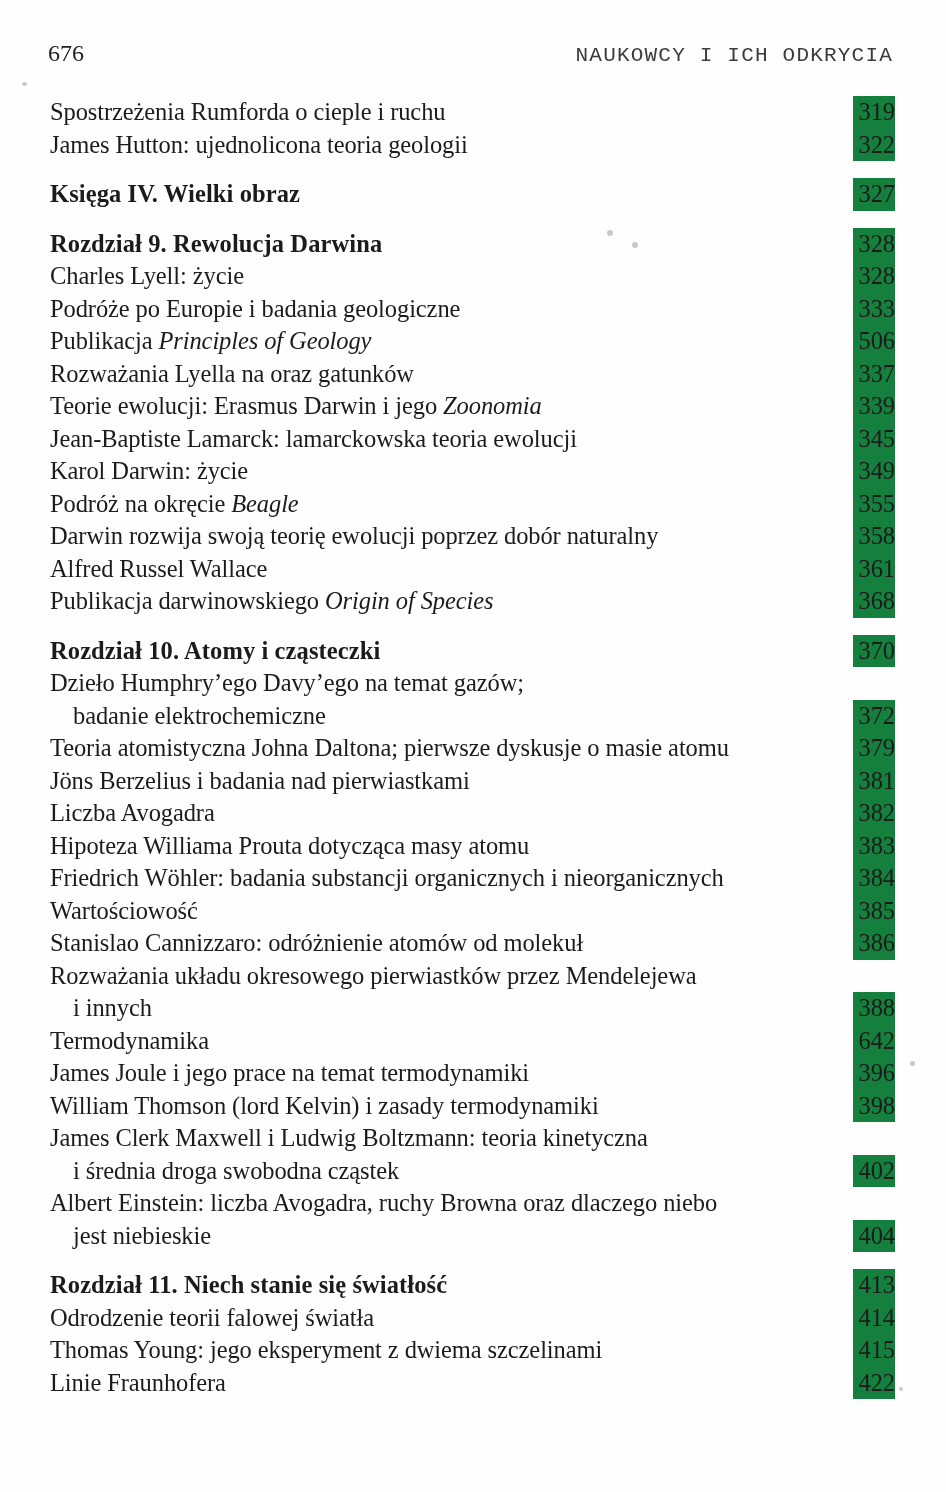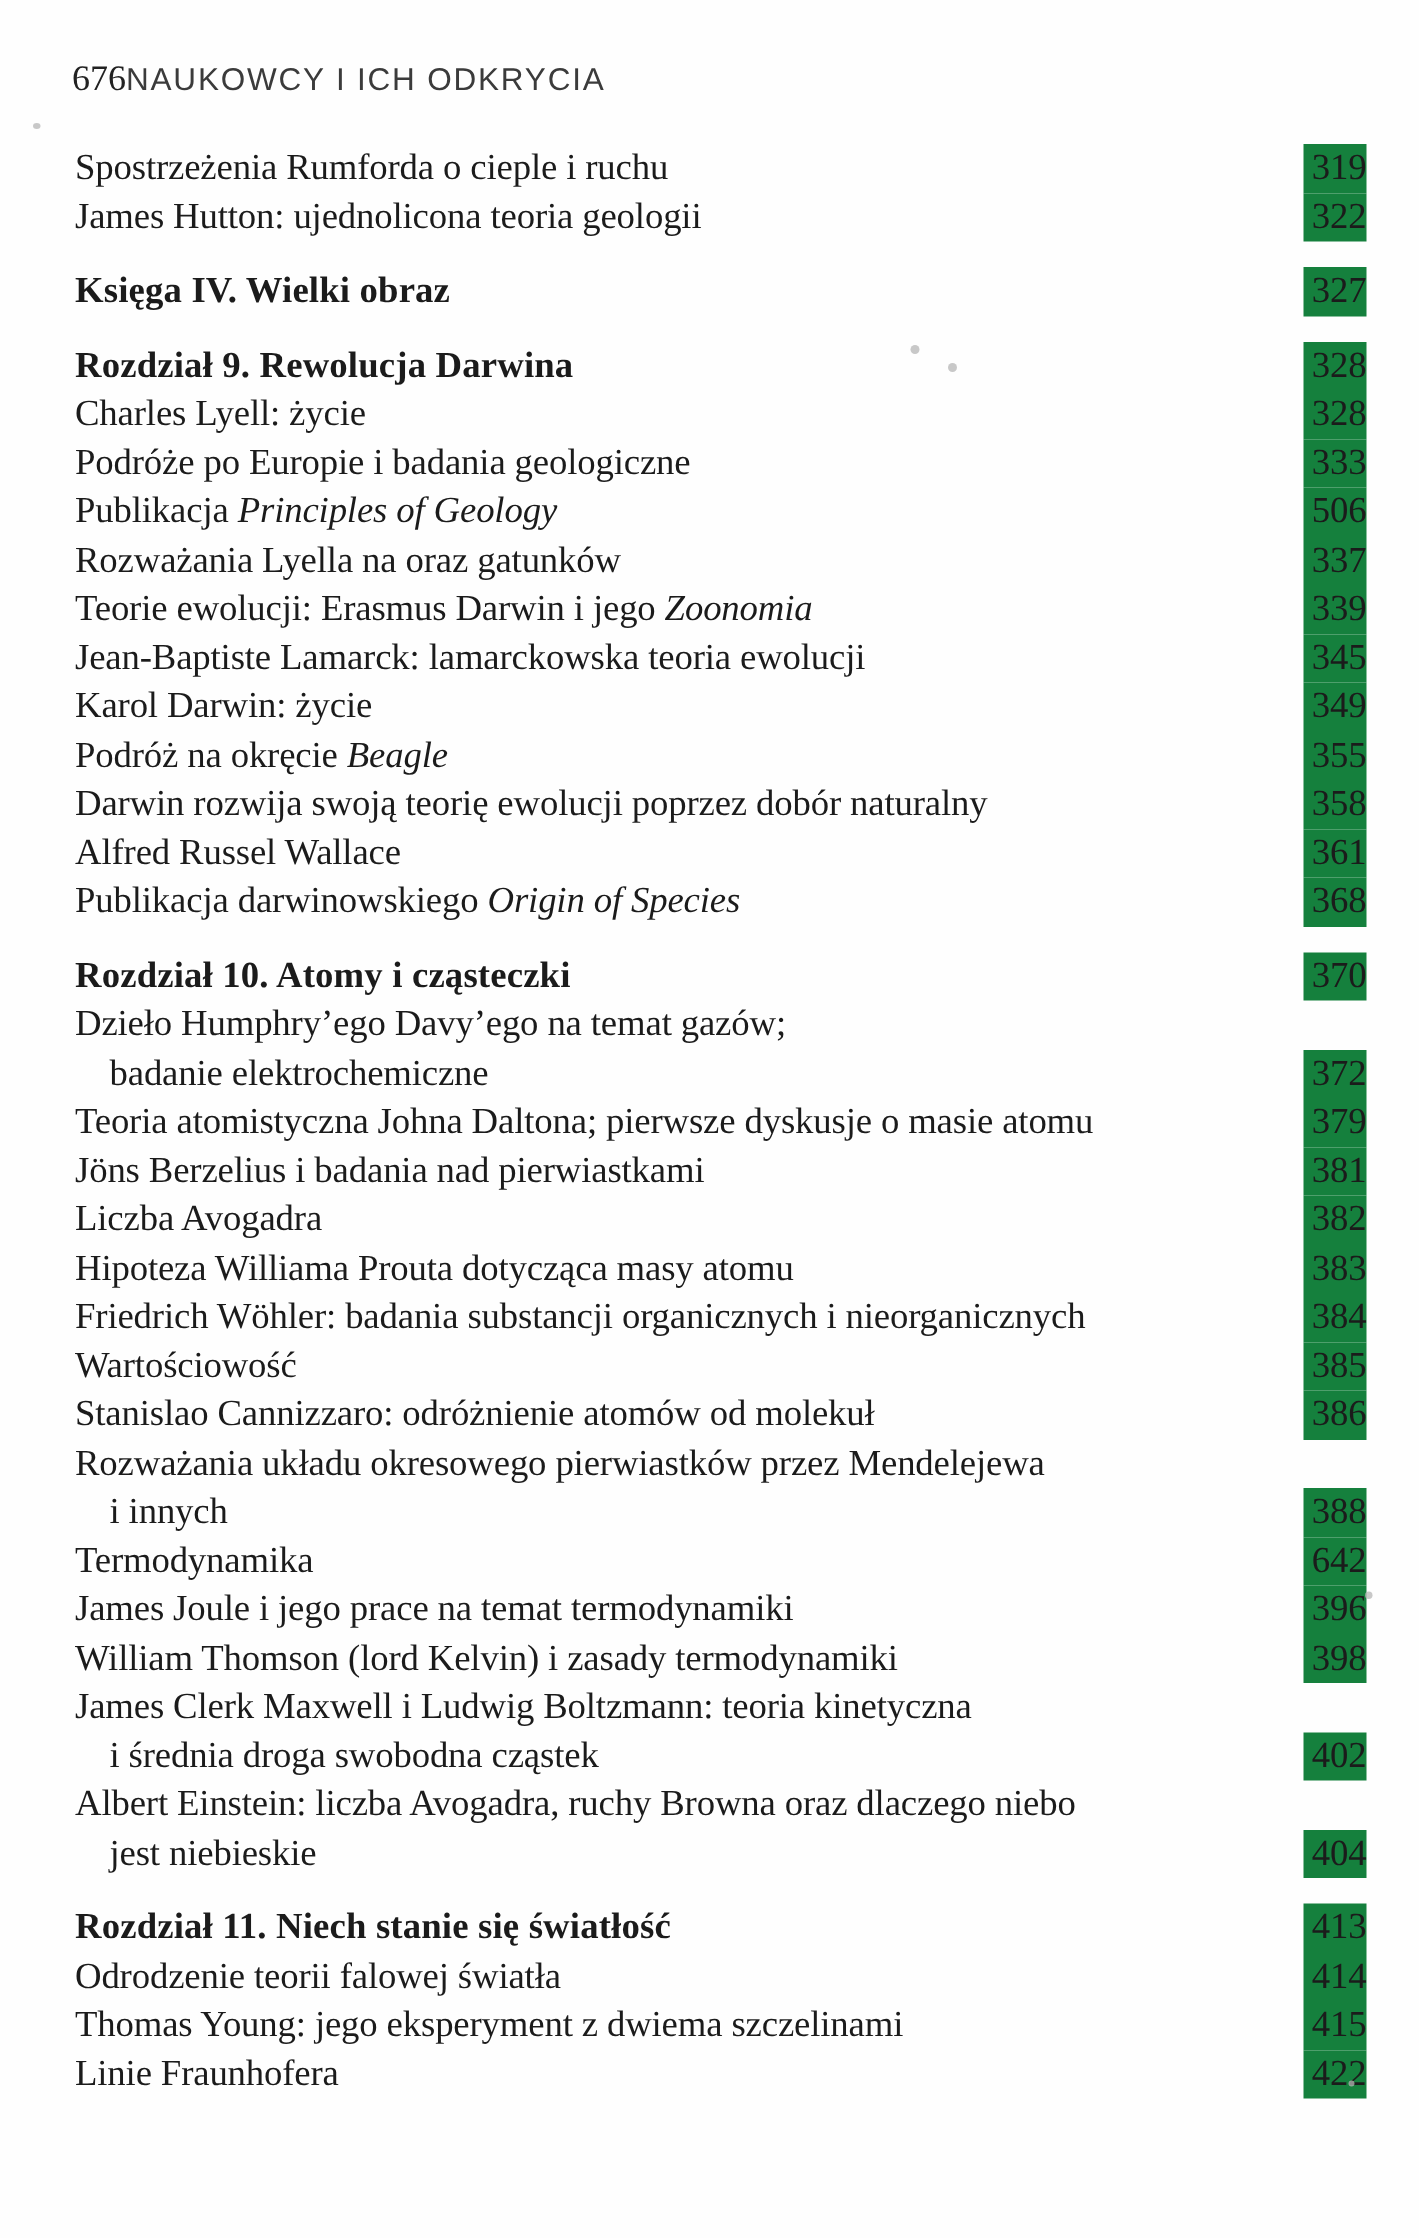--- a/index.html
+++ b/index.html
@@ -16,38 +16,39 @@
     font-family: "Liberation Serif", serif;
     color: #1b1b1b;
   }
   
   .header {
     position: absolute;
     left: 48px;
     right: 53px;
     top: 40px;
     display: flex;
+    justify-content: space-between;
     align-items: baseline;
   }
   .folio {
     font-family: "Liberation Serif", serif;
     font-size: 24px;
     color: #222222;
   }
   .running-title {
-    font-family: Liberation Sans, sans-serif;
+    font-family: Liberation Mono, monospace;
     font-size: 21px;
     letter-spacing: 1.2px;
     color: #3b3b3b;
   }
   
   .toc {
     position: absolute;
     left: 50px;
-    right: 35px;
+    right: 51px;
     top: 96px;
     font-size: 24.5px;
     letter-spacing: -0.1px;
   }
   .row {
     position: relative;
     height: 32.5px;
     line-height: 32.5px;
     white-space: nowrap;
   }

